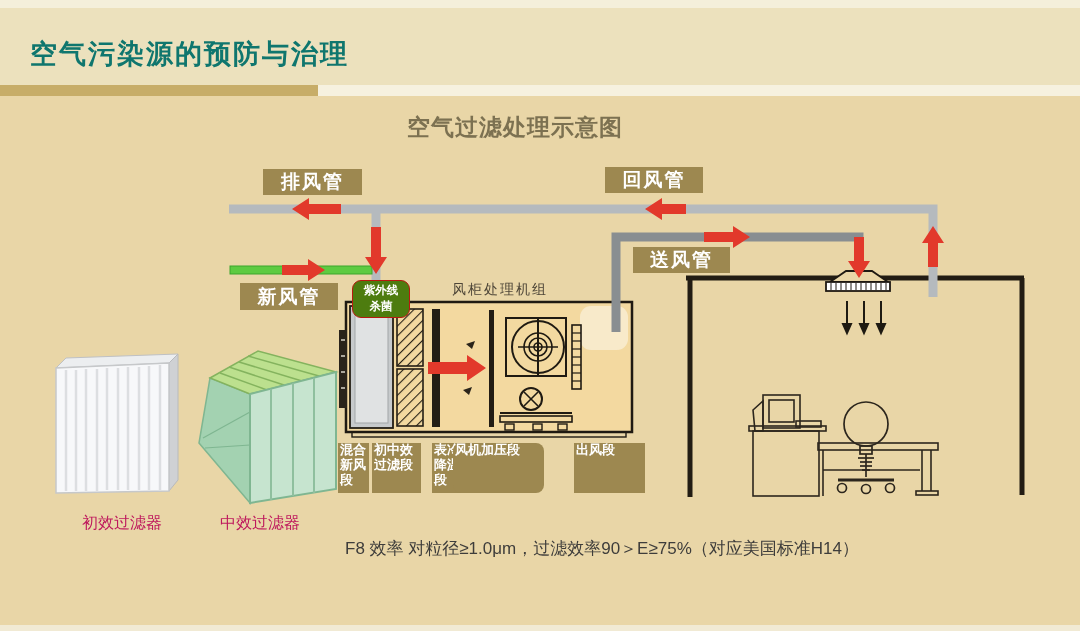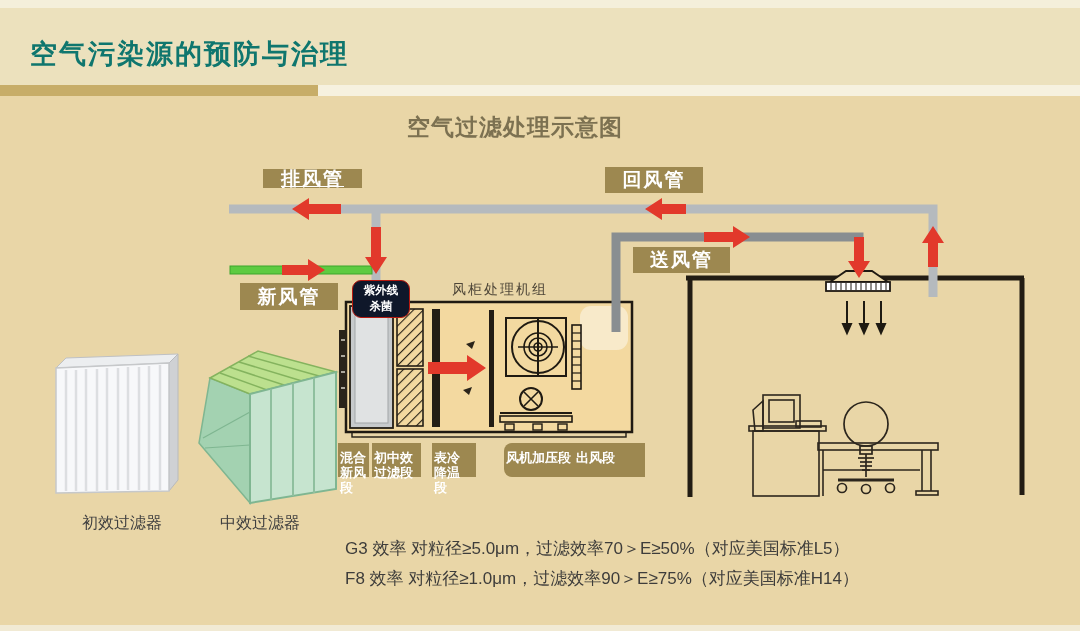--- a/index.html
+++ b/index.html
@@ -6,26 +6,26 @@
   .slide{position:relative;width:1080px;height:631px;background:#e9d6a7;overflow:hidden;
          font-family:"Liberation Sans","DejaVu Sans",sans-serif;}
   .top-strip{position:absolute;left:0;top:0;width:1080px;height:8px;background:#f4efdb;}
   .header-band{position:absolute;left:0;top:8px;width:1080px;height:77px;background:#ece1bd;}
   .page-title{position:absolute;left:30px;top:36px;font-size:27px;font-weight:bold;color:#0f766e;letter-spacing:2px;margin:0;}
   .divider-left{position:absolute;left:0;top:85px;width:318px;height:11px;background:#c7ad68;}
   .divider-right{position:absolute;left:318px;top:85px;width:762px;height:11px;background:#f6f1df;}
   .subtitle{position:absolute;left:380px;top:112px;width:270px;text-align:center;font-size:23px;font-weight:bold;color:#7c7151;letter-spacing:1px;}
   svg.art{position:absolute;left:0;top:0;}
   .box{position:absolute;background:#9d8850;color:#fff;font-weight:bold;display:flex;align-items:center;justify-content:center;font-size:19px;letter-spacing:2px;}
-  .sec{position:absolute;top:443px;height:34px;background:#9d8850;color:#fff;font-size:13px;line-height:1.15;font-weight:bold;
-       padding:8px 2px;box-sizing:border-box;white-space:pre-line;}
-  .uv{position:absolute;left:352px;top:280px;width:56px;height:36px;background:#0f172a;border:1px solid #b7190f;border-radius:9px;
+  .sec{position:absolute;top:443px;height:50px;background:#9d8850;color:#fff;font-size:13px;line-height:1.15;font-weight:bold;
+       padding:0 2px;box-sizing:border-box;white-space:pre-line;}
+  .uv{position:absolute;left:352px;top:280px;width:56px;height:36px;background:#4d7c0f;border:1px solid #b7190f;border-radius:9px;
       color:#fff;font-size:11.5px;line-height:1.35;font-weight:bold;text-align:center;white-space:pre-line;display:flex;align-items:center;justify-content:center;}
   .ahu-title{position:absolute;left:452px;top:281px;font-size:14px;color:#4e4638;letter-spacing:2px;}
-  .fcap{position:absolute;top:513px;width:124px;text-align:center;font-size:16px;color:#404040;}
+  .fcap{position:absolute;top:513px;width:124px;text-align:center;font-size:16px;color:#be185d;}
   .notes{position:absolute;left:345px;top:534px;font-size:17px;color:#3e3d3b;line-height:30px;}
   .bottom-strip{position:absolute;left:0;top:625px;width:1080px;height:6px;background:#f1ead4;}
 </style>
 </head>
 <body>
 
 <div class="slide">
 
   <div class="top-strip"></div>
   <div class="header-band"></div>
@@ -195,42 +195,41 @@
       <line x1="229" y1="367" x2="284" y2="385" stroke="#84b35e" stroke-width="1.5"></line>
       <line x1="239" y1="362" x2="302" y2="381" stroke="#84b35e" stroke-width="1.5"></line>
       <line x1="248" y1="356" x2="319" y2="376" stroke="#84b35e" stroke-width="1.5"></line>
       <polygon points="250,394 336,372 336,489 250,503" fill="#c6e4cf" stroke="#7fb691" stroke-width="2"></polygon>
       <line x1="271" y1="389" x2="271" y2="500" stroke="#8fbf9e" stroke-width="2"></line>
       <line x1="293" y1="383" x2="293" y2="496" stroke="#8fbf9e" stroke-width="2"></line>
       <line x1="314" y1="378" x2="314" y2="493" stroke="#8fbf9e" stroke-width="2"></line>
     </g>
   </svg>
 
-  <div class="box" style="left:263px;top:169px;width:99px;height:19px;text-decoration:underline;">排风管</div>
+  <div class="box" style="left:263px;top:169px;width:99px;height:26px;">排风管</div>
   <div class="box" style="left:605px;top:167px;width:98px;height:26px;">回风管</div>
   <div class="box" style="left:240px;top:283px;width:98px;height:27px;">新风管</div>
   <div class="box" style="left:633px;top:247px;width:97px;height:26px;">送风管</div>
 
   <div class="uv">紫外线
 杀菌</div>
   <div class="ahu-title">风柜处理机组</div>
 
   <div class="sec" style="left:338px;width:31px;">混合
 新风
 段</div>
   <div class="sec" style="left:372px;width:49px;">初中效
 过滤段</div>
   <div class="sec" style="left:432px;width:44px;">表冷
 降温
 段</div>
-  <div class="sec" style="left:504px;width:91px;border-radius:8px;">风机加压段</div>
+  <div class="sec" style="left:453px;width:91px;border-radius:8px;">风机加压段</div>
   <div class="sec" style="left:574px;width:71px;">出风段</div>
 
   <div class="fcap" style="left:60px;">初效过滤器</div>
   <div class="fcap" style="left:198px;">中效过滤器</div>
 
   <div class="notes">
-    <div>G3 效率 对粒径≥5.0μm，过滤效率70＞E≥50%（对应美国标准L5）</div>
     <div>F8 效率 对粒径≥1.0μm，过滤效率90＞E≥75%（对应美国标准H14）</div>
   </div>
 
   <div class="bottom-strip"></div>
 </div>
 
 </body></html>

